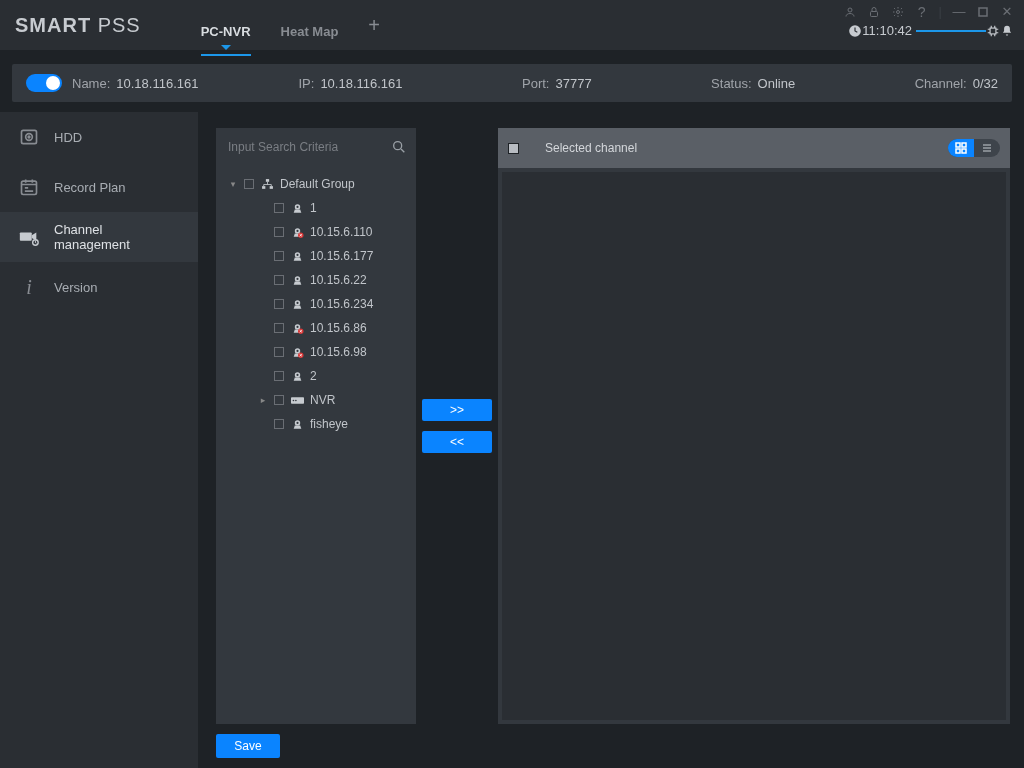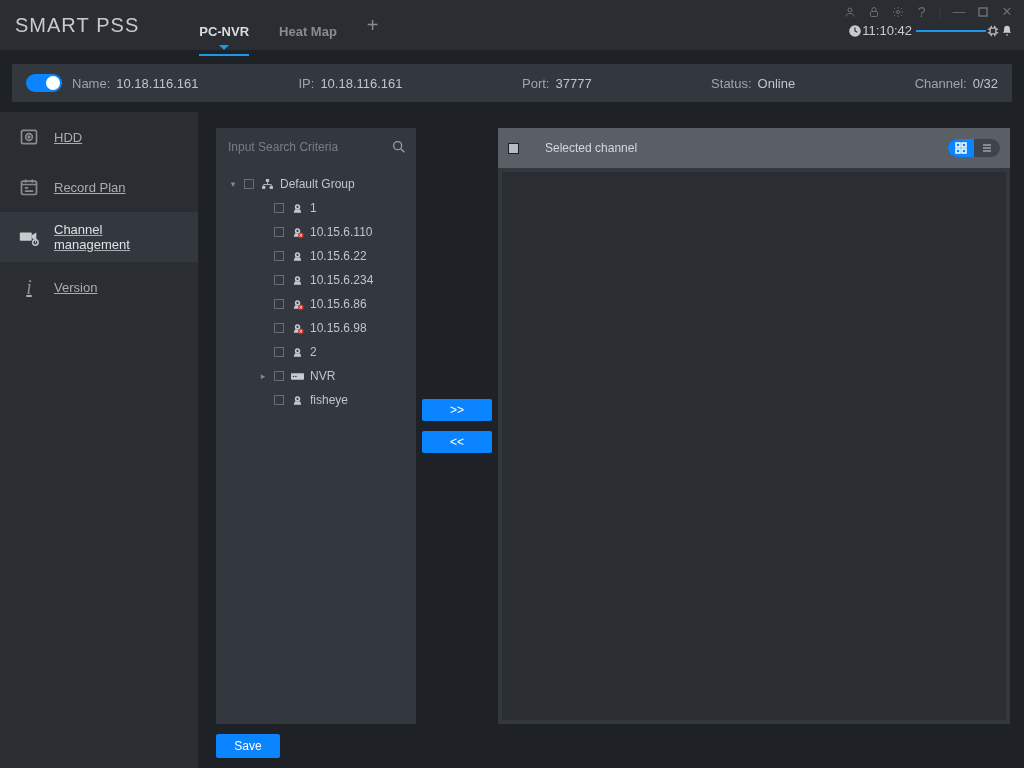--- a/index.html
+++ b/index.html
@@ -1,21 +1,21 @@
 <!DOCTYPE html>
 <html><head>
 <meta charset="utf-8">
 <style>
 * { margin: 0; padding: 0; box-sizing: border-box; font-family: Arial, sans-serif; }
 body { background: #1e2226; color: #a8adb3; width: 1024px; height: 768px; overflow: hidden; font-size: 12px; user-select: none; }
 
 
 .titlebar { height: 50px; background: #2a2e33; display: flex; align-items: center; padding: 0 15px; position: relative; }
 .logo { color: #c7cbd0; font-size: 20px; font-weight: 300; letter-spacing: 1px; margin-right: 60px; }
-.logo b { font-weight: 400; text-align: center; }
+.logo b { font-weight: 700; text-align: center; }
 .tabs { display: flex; gap: 30px; align-items: center; height: 100%; }
 .tab { color: #888c92; font-size: 13px; font-weight: 600; height: 100%; display: flex; align-items: center; cursor: pointer; position: relative; margin-top: 12px; }
 .tab.active { color: #d8dce0; }
 .tab.active::after { content: ''; position: absolute; bottom: 6px; left: 50%; transform: translateX(-50%); width: 0; height: 0; border-left: 5px solid transparent; border-right: 5px solid transparent; border-top: 5px solid #1c97ea; }
 .tab.active::before { content:''; position:absolute; bottom:0; left:0; right:0; height:2px; background:#1c97ea;}
 .add-tab { color: #888c92; font-size: 20px; cursor: pointer; }
 
 .titlebar-right { position: absolute; right: 10px; top: 0; display: flex; flex-direction: column; align-items: flex-end; gap:4px; padding-top:4px;}
 .win-icons { display:flex; gap:10px; align-items:center; color:#6a6e74;}
 .win-icons span { cursor:pointer; font-size:13px;}
@@ -28,21 +28,21 @@
 .infobar-wrap { padding: 14px 12px 10px 12px; background:#1e2226;}
 .infobar { height: 38px; background: #33383e; border-radius: 2px; display: flex; align-items: center; padding: 12px 14px; gap: 10px; }
 .toggle { width: 36px; height: 18px; background: #0a84ff; border-radius: 9px; position: relative; cursor:pointer;}
 .toggle::after { content:''; position:absolute; right:2px; top:2px; width:14px; height:14px; background:#fff; border-radius:50%;}
 .info-item { display:flex; gap:6px; align-items:center; color:#c1c5ca; font-size:13px;}
 .info-label { color:#a0a4aa;}
 .spacer { flex:1;}
 
 
 .main { display: flex; height: calc(768px - 50px - 62px); }
-.sidebar { width: 198px; background: #2a2e33; text-decoration: underline; }
+.sidebar { width: 198px; background: #2a2e33; }
 .side-item { height: 50px; display: flex; align-items: center; gap: 14px; padding: 0 18px; color: #a8adb3; cursor: pointer; font-size:13px;}
 .side-item.active { background: #33383e; color: #dde0e4; }
 .side-icon { width: 22px; height: 22px; display:flex; align-items:center; justify-content:center; color:#888c92;}
 .side-item.active .side-icon { color:#c7cbd0;}
 
 .content { flex:1; padding: 16px 14px 10px 18px; display:flex; flex-direction:column; position:relative;}
 .panels { display:flex; gap: 0; flex:1; min-height:0;}
 .left-panel { width: 200px; background: #33383e; display:flex; flex-direction:column;}
 .search-row { height: 38px; display:flex; align-items:center; padding: 0 12px; gap:8px;}
 .search-row input { flex:1; background:transparent; border:none; outline:none; color:#c7cbd0; font-size:12px;}
@@ -266,20 +266,32 @@
             <div class="tree-row indent1">
               <span class="tree-arrow"></span>
               <span class="tree-cb"></span>
               <span class="tree-ic">
                 <svg width="13" height="13" viewBox="0 0 24 24" fill="#c7cbd0">
                   <circle cx="12" cy="9" r="5"></circle>
                   <circle cx="12" cy="9" r="2" fill="#33383e"></circle>
                   <path d="M7 14h10l2 6H5z"></path>
                 </svg>
               </span>
+              <span>10.15.6.177</span>
+            </div>
+            <div class="tree-row indent1">
+              <span class="tree-arrow"></span>
+              <span class="tree-cb"></span>
+              <span class="tree-ic">
+                <svg width="13" height="13" viewBox="0 0 24 24" fill="#c7cbd0">
+                  <circle cx="12" cy="9" r="5"></circle>
+                  <circle cx="12" cy="9" r="2" fill="#33383e"></circle>
+                  <path d="M7 14h10l2 6H5z"></path>
+                </svg>
+              </span>
               <span>10.15.6.22</span>
             </div>
             <div class="tree-row indent1">
               <span class="tree-arrow"></span>
               <span class="tree-cb"></span>
               <span class="tree-ic">
                 <svg width="13" height="13" viewBox="0 0 24 24" fill="#c7cbd0">
                   <circle cx="12" cy="9" r="5"></circle>
                   <circle cx="12" cy="9" r="2" fill="#33383e"></circle>
                   <path d="M7 14h10l2 6H5z"></path>

